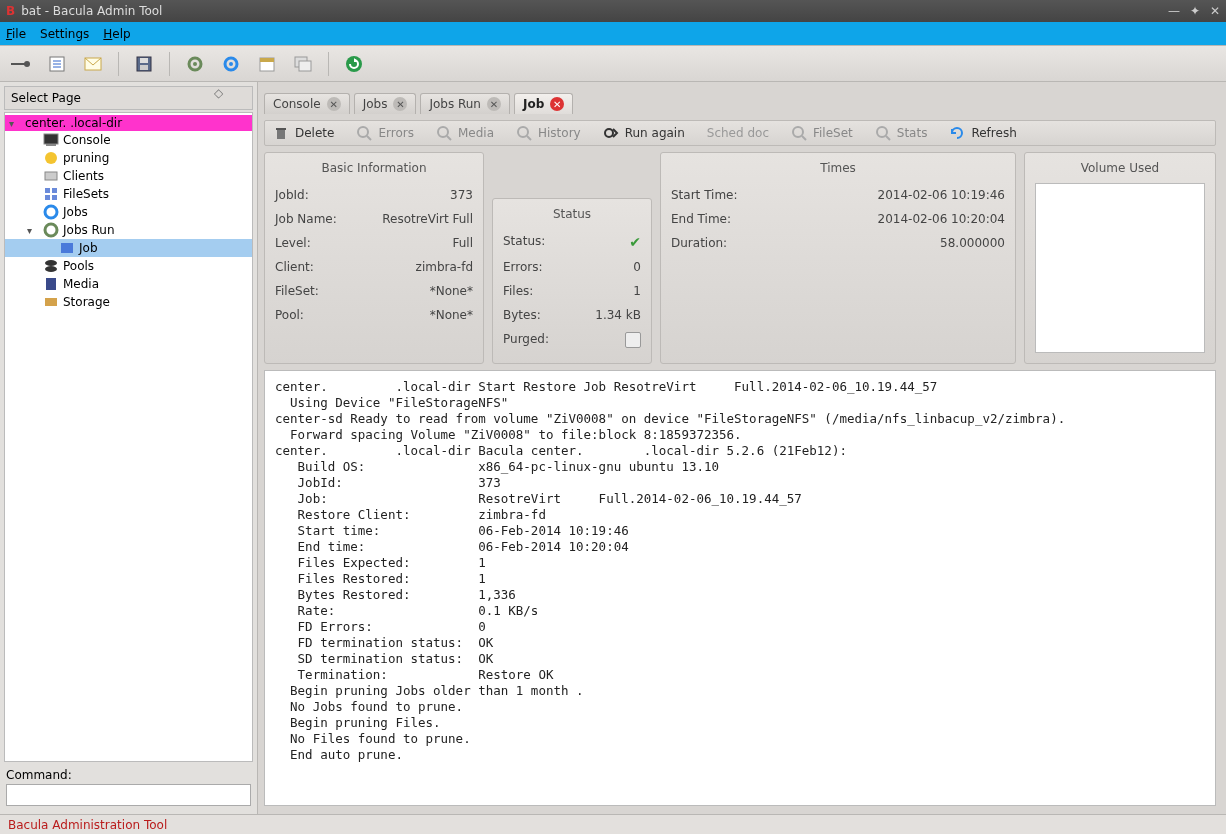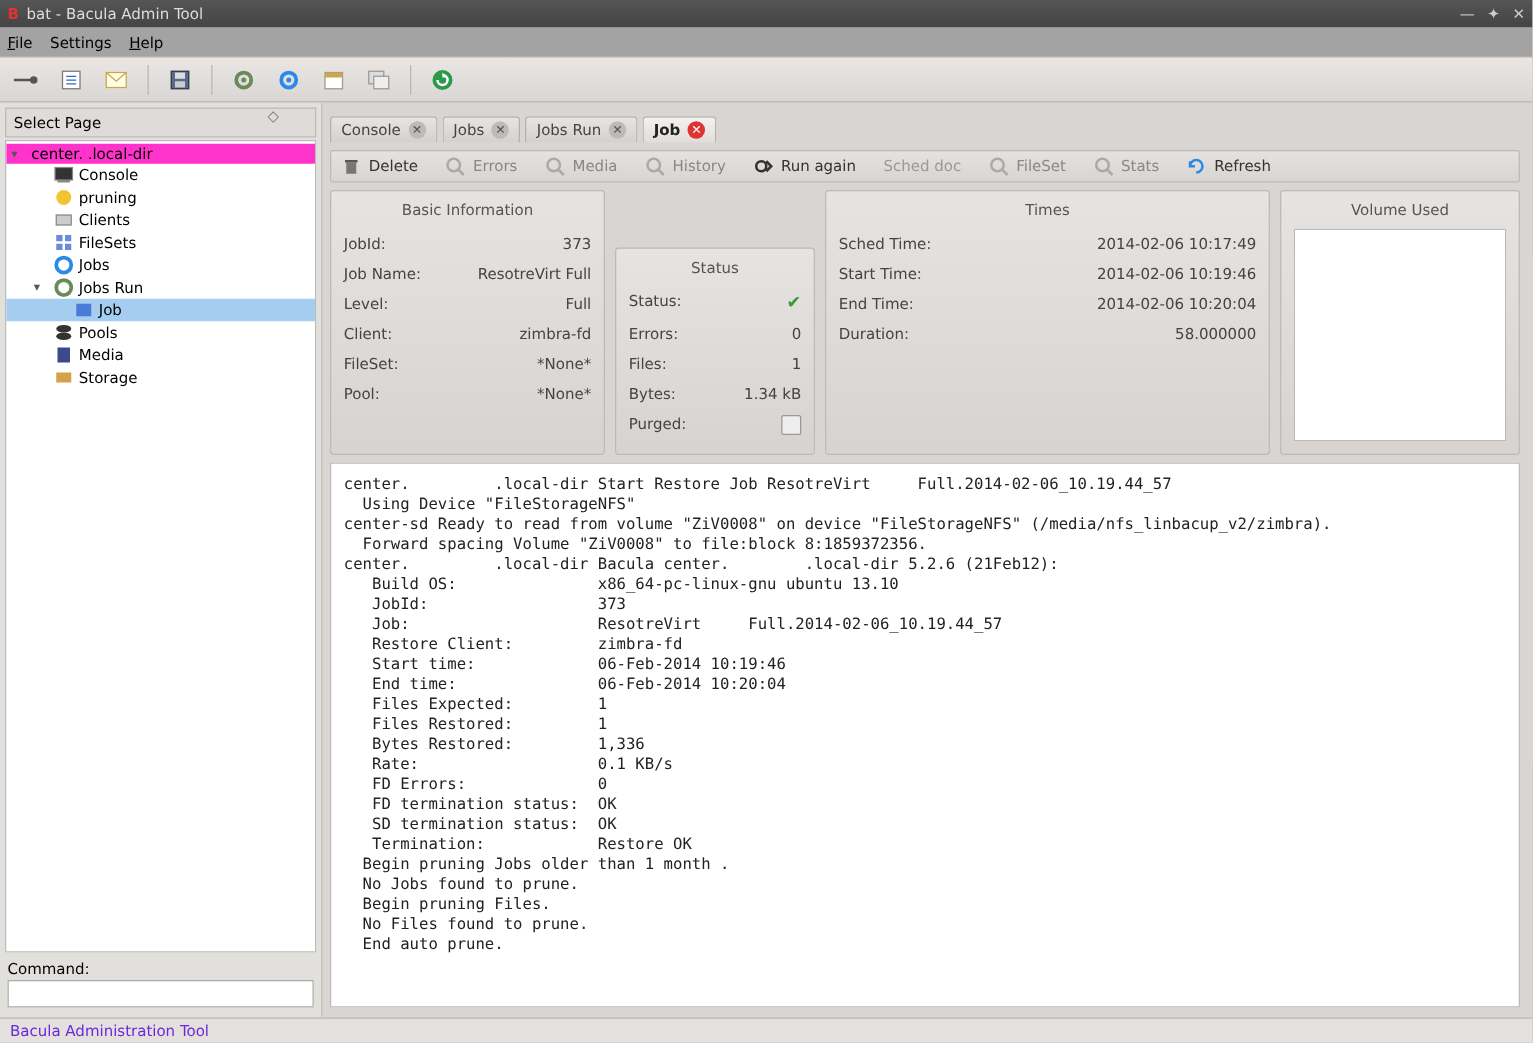--- a/index.html
+++ b/index.html
@@ -1,20 +1,20 @@
 <!DOCTYPE html>
 <html><head>
 <meta charset="utf-8">
 <style>
 * { box-sizing: border-box; margin: 0; padding: 0; font-family: "DejaVu Sans", "Liberation Sans", sans-serif; font-size: 12px; }
 body { background: #c8c6c4; width: 1226px; height: 834px; overflow: hidden; position: relative; }
 .titlebar { background: linear-gradient(#555,#444); color: #ddd; height: 22px; display: flex; align-items: center; padding: 0 6px; justify-content: space-between; }
 .titlebar .title { display: flex; align-items: center; gap: 6px; }
 .titlebar .wincontrols { display: flex; gap: 10px; color: #ccc; font-size: 14px; }
-.menubar { background: #a3a3a3; height: 24px; display: flex; align-items: center; padding: 0 6px; gap: 14px; border-bottom: 1px solid #b9b7b4; }
+.menubar { background: #0ea5e9; height: 24px; display: flex; align-items: center; padding: 0 6px; gap: 14px; border-bottom: 1px solid #b9b7b4; }
 .menubar span u { text-decoration: underline; }
 .toolbar { background: linear-gradient(#e9e6e3,#d9d6d3); height: 36px; display: flex; align-items: center; padding: 0 8px; gap: 10px; border-bottom: 1px solid #b9b7b4; }
 .toolbar .tbtn { width: 26px; height: 26px; border: 1px solid transparent; display: flex; align-items: center; justify-content: center; border-radius: 2px; }
 .toolbar .sep { width: 1px; height: 24px; background: #b9b7b4; margin: 0 2px; }
 .mainrow { display: flex; height: calc(834px - 22px - 24px - 36px - 20px); }
 .sidebar { width: 258px; background: #e2e0dd; border-right: 1px solid #b9b7b4; display: flex; flex-direction: column; padding: 4px 4px 8px 4px; }
 .select-page-label { background: #dedbd8; border: 1px solid #bbb; padding: 4px 6px; margin: 0 0 2px 0; }
 .tree { flex: 1; background: #fff; border: 1px solid #bbb; overflow: auto; padding: 2px 0; }
 .tree-item { display: flex; align-items: center; gap: 4px; padding: 1px 4px 1px 4px; white-space: nowrap; cursor: default; }
 .tree-item.root-dir { background: #ff33cc; }
@@ -46,21 +46,21 @@
 .panel .kv { display: flex; justify-content: space-between; gap: 12px; padding: 5px 0; color: #444; }
 .panel .kv span:first-child { min-width: 80px; }
 .panel.info { width: 220px; }
 .panel.status { width: 160px; margin-top: 46px; }
 .panel.times { flex:1; }
 .panel.volused { width: 192px; }
 .volused-box { flex:1; background:#fff; border:1px solid #bbb; min-height:140px; }
 
 .logbox { flex:1; background:#fff; border:1px solid #bbb; padding:8px 10px; font-family: "DejaVu Sans Mono","Liberation Mono",monospace; font-size: 12.5px; color:#222; line-height:1.28; white-space: pre; overflow:auto; }
 
-.statusbar { position:absolute; bottom:0; left:0; right:0; height:20px; background:#e3e0dd; border-top:1px solid #b9b7b4; display:flex; align-items:center; padding:0 8px; color:#6d28d9; }
+.statusbar { position:absolute; bottom:0; left:0; right:0; height:20px; background:#e3e0dd; border-top:1px solid #b9b7b4; display:flex; align-items:center; padding:0 8px; color:#b91c1c; }
 
 .checkmark-green { color:#3a9a3a; font-size:14px; }
 .checkbox-empty { width:16px;height:16px;border:1px solid #999;background:#eee;display:inline-block; border-radius:2px;}
 
 svg { display:block; }
 .grip { position:absolute; top:86px; left:214px; color:#777; font-size:12px; }
 </style>
 </head>
 <body>
 
@@ -402,24 +402,20 @@
             <span>Bytes:</span>
             <span>1.34 kB</span>
           </div>
         <div class="kv">
             <span>Purged:</span>
             <span class="checkbox-empty"></span>
           </div>
       </div>
       <div class="panel times">
         <div class="panel-title">Times</div>
-        <div class="kv">
-            <span>Sched Time:</span>
-            <span>2014-02-06 10:17:49</span>
-          </div>
         <div class="kv">
             <span>Start Time:</span>
             <span>2014-02-06 10:19:46</span>
           </div>
         <div class="kv">
             <span>End Time:</span>
             <span>2014-02-06 10:20:04</span>
           </div>
         <div class="kv">
             <span>Duration:</span>

